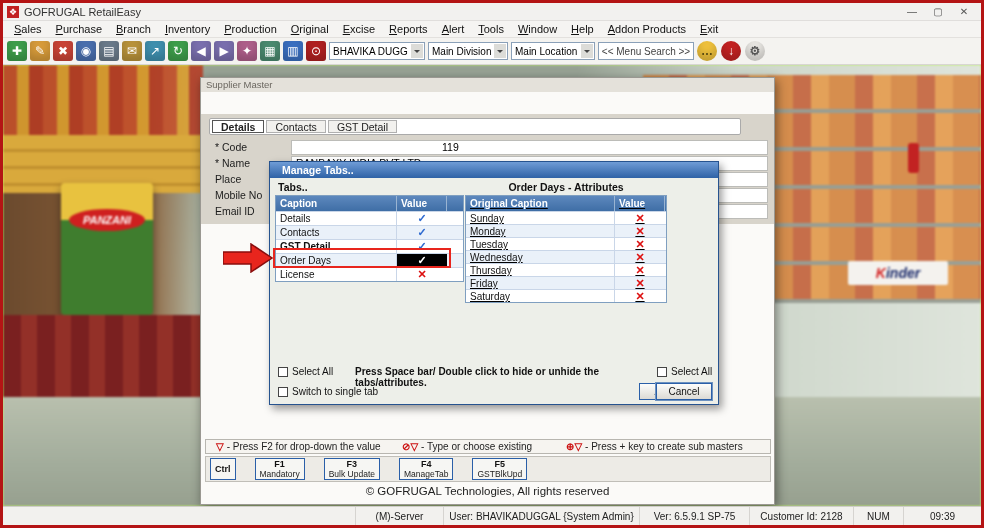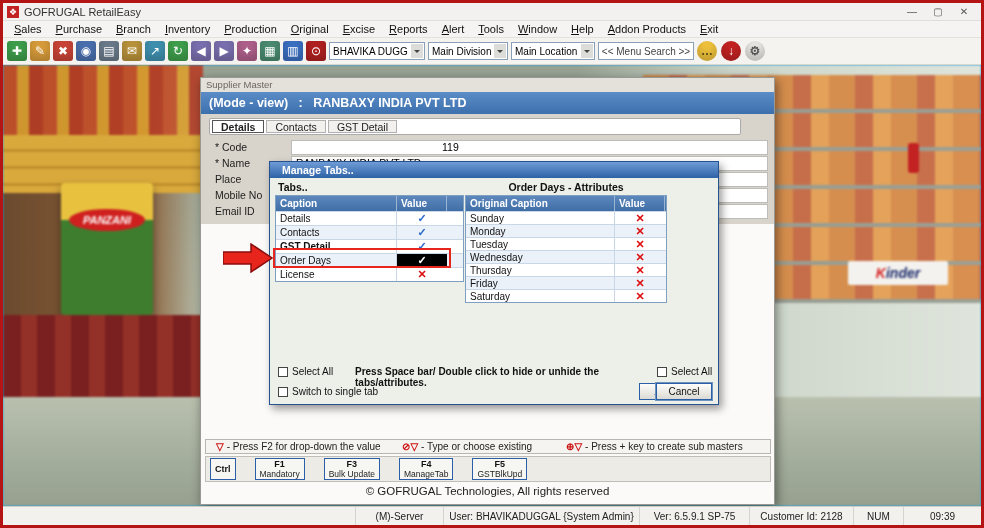--- a/index.html
+++ b/index.html
@@ -23,21 +23,21 @@
 .tb-ic{width:20px;height:20px;border-radius:3px;color:#fff;font-size:12px;line-height:20px;text-align:center;box-shadow:inset 0 -6px 8px rgba(0,0,0,.18);}
 .combo{height:18px;background:#fff;border:1px solid #8aa0b8;display:flex;align-items:center;position:relative;padding:0 14px 0 3px;}
 .combo-val{font-size:10px;white-space:nowrap;overflow:hidden;}
 .combo-arrow{position:absolute;right:1px;top:1px;bottom:1px;width:12px;background:#dcdcd8;display:flex;align-items:center;justify-content:center;}
 .combo-arrow::after{content:"";border:3px solid transparent;border-top-color:#444;margin-top:3px;}
 .w95{width:96px}.w80{width:80px}.w84{width:84px}
 .searchbox{height:18px;border:1px solid #8aa0b8;background:#fff;font-size:10px;color:#444;display:flex;align-items:center;justify-content:center;width:96px;}
 .tb-ric{width:20px;height:20px;border-radius:50%;text-align:center;line-height:20px;font-size:12px;font-weight:bold;box-shadow:inset 0 -6px 8px rgba(0,0,0,.18);}
 
 
-.main{position:absolute;top:62px;left:0;width:978px;height:441px;overflow:hidden;background:#0ea5e9;}
+.main{position:absolute;top:62px;left:0;width:978px;height:441px;overflow:hidden;background:#bef264;}
 .photo{position:absolute;inset:0;filter:blur(1.2px);}
 .ph{position:absolute;}
 #ph-base{inset:0;background:linear-gradient(180deg,#97a294,#b2bcab 45%,#bcc3b1 70%,#a0aa98 100%);}
 #ph-left{left:0;top:0;width:200px;height:100%;background:linear-gradient(90deg,#6b4a2e,#8a5f38 70%,rgba(154,167,154,0));}
 #ph-cans{left:0;top:0;width:200px;height:70px;background:repeating-linear-gradient(90deg,#c8502a 0 14px,#e0a22e 14px 26px,#b83a22 26px 40px);opacity:.85;}
 #ph-yellow{left:0;top:70px;width:200px;height:58px;background:repeating-linear-gradient(180deg,#d9a93c 0 14px,#c08f2e 14px 17px);}
 #ph-pack{left:58px;top:118px;width:92px;height:132px;background:linear-gradient(180deg,#e8c23f 0 28%,#3f7d2e 28%);border-radius:4px;box-shadow:0 4px 8px rgba(0,0,0,.4);}
 #pack-logo{position:absolute;left:8px;top:26px;width:76px;height:22px;background:#cf1f1f;border-radius:50%;color:#fff;font-size:11px;font-weight:bold;font-style:italic;text-align:center;line-height:22px;}
 #ph-darkred{left:0;top:250px;width:200px;height:82px;background:repeating-linear-gradient(90deg,#7a2020 0 18px,#933028 18px 34px);}
 #ph-right-wall{left:575px;top:0;width:403px;height:100%;background:linear-gradient(90deg,rgba(170,180,166,0),#cdd6ca 40%,#dfe5dc);}
@@ -75,21 +75,21 @@
 
 
 .dialog{position:absolute;left:68px;top:83px;width:450px;height:244px;background:#edefe9;border:1px solid #26538f;box-shadow:3px 4px 8px rgba(0,0,0,.4);}
 .dlg-title{height:16px;background:linear-gradient(180deg,#6f9cd6,#2e62a6);color:#fff;font-size:10.5px;font-weight:bold;line-height:16px;padding-left:12px;}
 .dlg-body{position:relative;width:100%;height:228px;}
 .sec-label{position:absolute;top:3px;font-size:10.5px;font-weight:bold;color:#111;}
 .sec-label.l{left:8px;}
 .sec-label.r{left:195px;width:202px;text-align:center;}
 .mtable{position:absolute;top:17px;border:1px solid #7f9fc0;background:#fff;}
 #tbl-left{left:5px;width:189px;}
-#tbl-right{left:195px;width:202px;}
+#tbl-right{left:195px;width:202px;text-decoration:underline;}
 .mt-head{display:flex;background:linear-gradient(180deg,#5d88bd,#3f6ea6);height:15px;}
 .mt-hcell{color:#fff;font-size:10px;font-weight:bold;padding-left:4px;line-height:15px;border-right:1px solid #9ab4d2;}
 #tbl-left .mt-hcell.c1{width:121px;}
 #tbl-right .mt-hcell.c1{width:149px;}
 .mt-hcell.c2{width:50px;}
 .mt-row{display:flex;height:14px;border-top:1px solid #c9d6e8;background:#fff;}
 #tabs-rows .mt-row:nth-child(even),#attr-rows .mt-row:nth-child(even){background:#eaf1f9;}
 #attr-rows .mt-row{height:13px;}
 .mt-cap{font-size:10px;color:#111;padding-left:4px;line-height:13px;border-right:1px solid #c9d6e8;}
 #tbl-left .mt-cap{width:121px;}
@@ -206,21 +206,20 @@
       <div class="ph" id="ph-right-shelf"></div>
       <div class="ph" id="ph-extinguisher"></div>
       <div class="ph" id="ph-kinder">
           <span>Kinder</span>
         </div>
       <div class="ph" id="ph-floor"></div>
     </div>
 
     <div class="sm-window">
       <div class="sm-title">Supplier Master</div>
-      <div class="sm-header">(Mode - view)   :   RANBAXY INDIA PVT LTD</div>
       <div class="sm-formarea"></div>
       <div class="sm-tabs" id="sm-tabs">
           <span class="sm-tab active">Details</span>
           <span class="sm-tab">Contacts</span>
           <span class="sm-tab">GST Detail</span>
         </div>
       <div id="sm-fields">
           <div class="sm-row">
             <span class="sm-label">* Code</span>
             <div class="sm-field">

